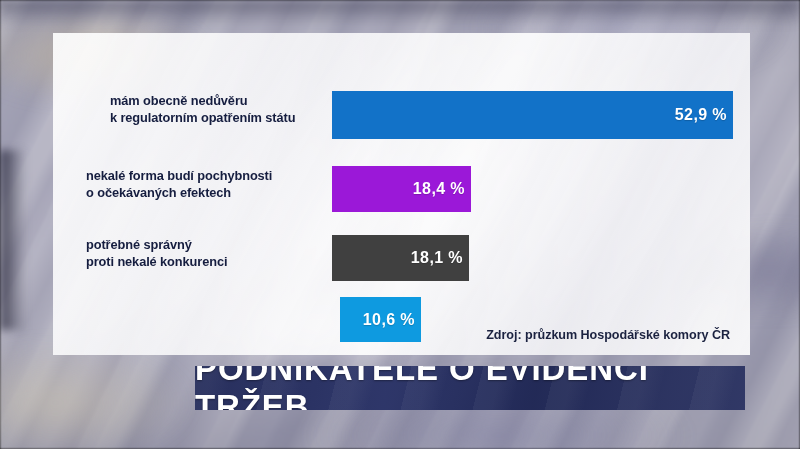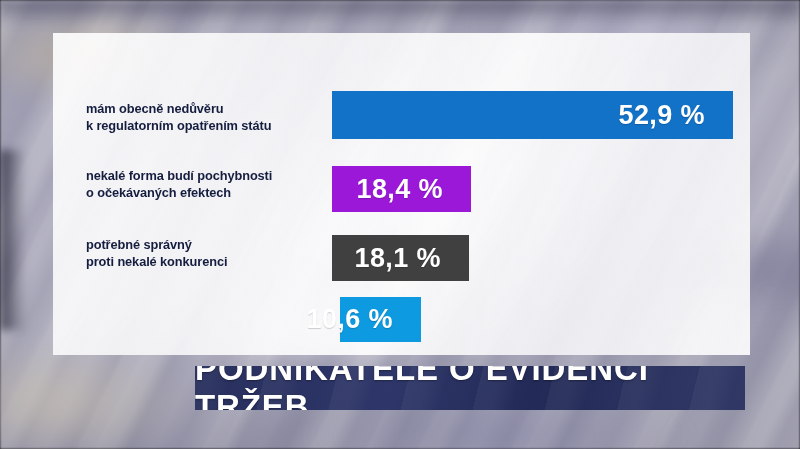--- a/index.html
+++ b/index.html
@@ -106,23 +106,23 @@
     position: absolute;
     left: 279px;
     display: flex;
     align-items: center;
     justify-content: flex-end;
     box-sizing: border-box;
   }
   .bar-value {
     color: #ffffff;
     font-weight: bold;
-    font-size: 27px;
+    font-size: 16px;
     letter-spacing: 0.4px;
-    padding-right: 28px;
+    padding-right: 6px;
     white-space: nowrap;
     text-shadow: 0 1px 1px rgba(0,0,0,0.18);
   }
 
   
   .source {
     position: absolute;
     right: 20px;
     bottom: 13px;
     color: #1b2240;
@@ -173,39 +173,40 @@
 <div id="stage">
 
   <div class="bg"></div>
   <div class="bg-notes"></div>
   <div class="bg-dark-top"></div>
   <div class="bg-dark-left"></div>
 
   <div class="panel">
     <div class="panel-sheen"></div>
     <div class="rows" id="chart-rows">
-        <div class="row-label" style="top: 68px;">mám obecně nedůvěru
+        <div class="row-label" style="top: 60px; margin-left: 24px;">mám obecně nedůvěru
 k regulatorním opatřením státu</div>
         <div class="bar" style="top: 58px; height: 48px; width: 401px; background: rgb(18, 114, 200);">
           <span class="bar-value">52,9 %</span>
         </div>
         <div class="row-label" style="top: 135px;">nekalé forma budí pochybnosti
 o očekávaných efektech</div>
         <div class="bar" style="top: 133px; height: 46px; width: 139px; background: rgb(155, 24, 216);">
           <span class="bar-value">18,4 %</span>
         </div>
         <div class="row-label" style="top: 204px;">potřebné správný
 proti nekalé konkurenci</div>
         <div class="bar" style="top: 202px; height: 46px; width: 137px; background: #404040;">
           <span class="bar-value">18,1 %</span>
         </div>
         <div class="bar" style="top: 264px; height: 45px; width: 81px; background: rgb(14, 154, 224); margin-left: 8px;">
           <span class="bar-value">10,6 %</span>
         </div>
       </div>
+    <div class="source">Zdroj: průzkum Hospodářské komory ČR</div>
   </div>
 
   <div class="banner">
     <div class="banner-streak"></div>
     <div class="banner-title">PODNIKATELÉ O EVIDENCI TRŽEB</div>
   </div>
 
 </div>
 
 </body></html>

